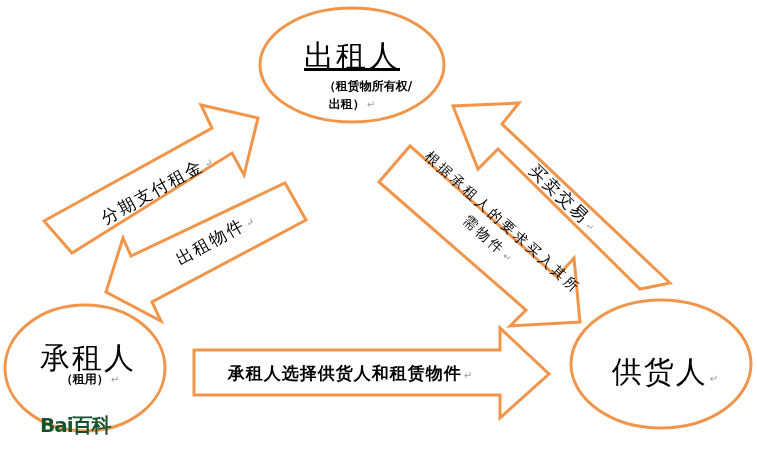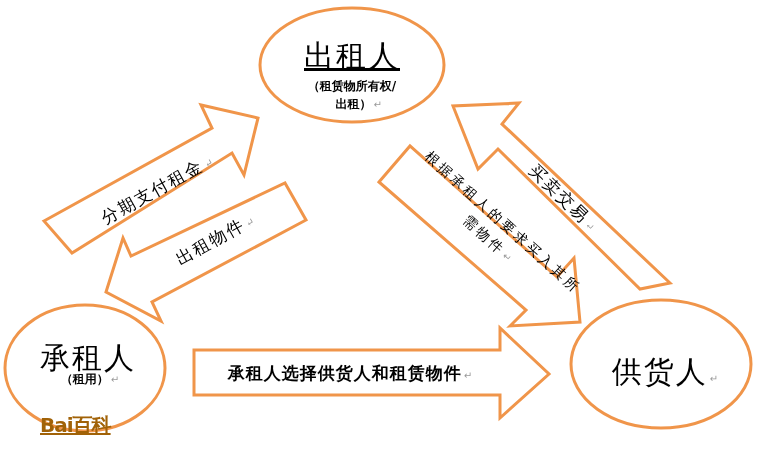--- a/index.html
+++ b/index.html
@@ -7,21 +7,21 @@
          font-family: "DejaVu Sans", "Liberation Sans", sans-serif; }
   svg.canvas { position:absolute; left:0; top:0; }
   .shape { fill:#ffffff; stroke:#F0954A; stroke-width:3; stroke-linejoin:miter; }
   .label { position:absolute; color:#000; white-space:nowrap; text-align:center; }
   .big { font-family: "DejaVu Serif", "Liberation Serif", serif; font-size:30px; letter-spacing:2px; }
   .sub { font-weight:bold; font-size:12px; line-height:18px; }
   .arrow-text { font-size:17px; font-family:"DejaVu Serif","Liberation Serif",serif; letter-spacing:2px; }
   .arrow-text-sm { font-size:14px; font-family:"DejaVu Sans","Liberation Sans",sans-serif; letter-spacing:3px; line-height:22px; }
   .bold-text { font-size:17px; font-weight:bold; letter-spacing:1px;text-align:center; }
   .pmark { color:#9a9a9a; font-size:10px; margin-left:2px; letter-spacing:0; font-weight:normal; }
-  .watermark { position:absolute; left:40px; top:412px; color:#a16207; font-size:20px; font-weight:bold; letter-spacing:-1px;text-decoration:underline; }
+  .watermark { position:absolute; left:40px; top:412px; color:#14532d; font-size:20px; font-weight:bold; letter-spacing:-1px; }
 </style>
 </head>
 <body>
 
 <svg class="canvas" width="757" height="460" viewBox="0 0 757 460">
 
   <ellipse class="shape" cx="352" cy="65" rx="92" ry="57"></ellipse>
   <ellipse class="shape" cx="85" cy="368" rx="80" ry="63"></ellipse>
   <ellipse class="shape" cx="661" cy="364" rx="90" ry="64"></ellipse>
 
@@ -30,22 +30,22 @@
   <polygon class="shape" points="285,183 306,220 152,302 161,321 106,292 123,238 131,256"></polygon>
 
   <polygon class="shape" points="670,283 640,289 498,149 478,169 453,106 519,103 502,124"></polygon>
 
   <polygon class="shape" points="379,182 410,146 557,277 574,258 580,322 510,326 526,310"></polygon>
 
   <polygon class="shape" points="194,350 500,350 500,328 549,374 500,418 500,395 194,395"></polygon>
 </svg>
 
 <div class="label big" style="left:302px; top:36px; width:100px;text-decoration:underline;">出租人</div>
-<div class="label sub" style="left:297px; top:77px; width:110px;">（租赁物所有权/</div>
-<div class="label sub" style="left:322px; top:95px; width:60px;text-align:right;">
+<div class="label sub" style="left:313px; top:77px; width:110px;">（租赁物所有权/</div>
+<div class="label sub" style="left:322px; top:95px; width:60px;">
   <span>出租）</span><span class="pmark">↵</span>
 </div>
 
 <div class="label big" style="left:38px; top:338px; width:100px;">承租人</div>
 <div class="label sub" style="left:50px; top:370px; width:80px;">
   <span>（租用）</span><span class="pmark">↵</span>
 </div>
 
 <div class="label big" style="left:610px; top:352px; width:110px;font-family:Liberation Serif, serif;">
   <span>供货人</span><span class="pmark">↵</span>

